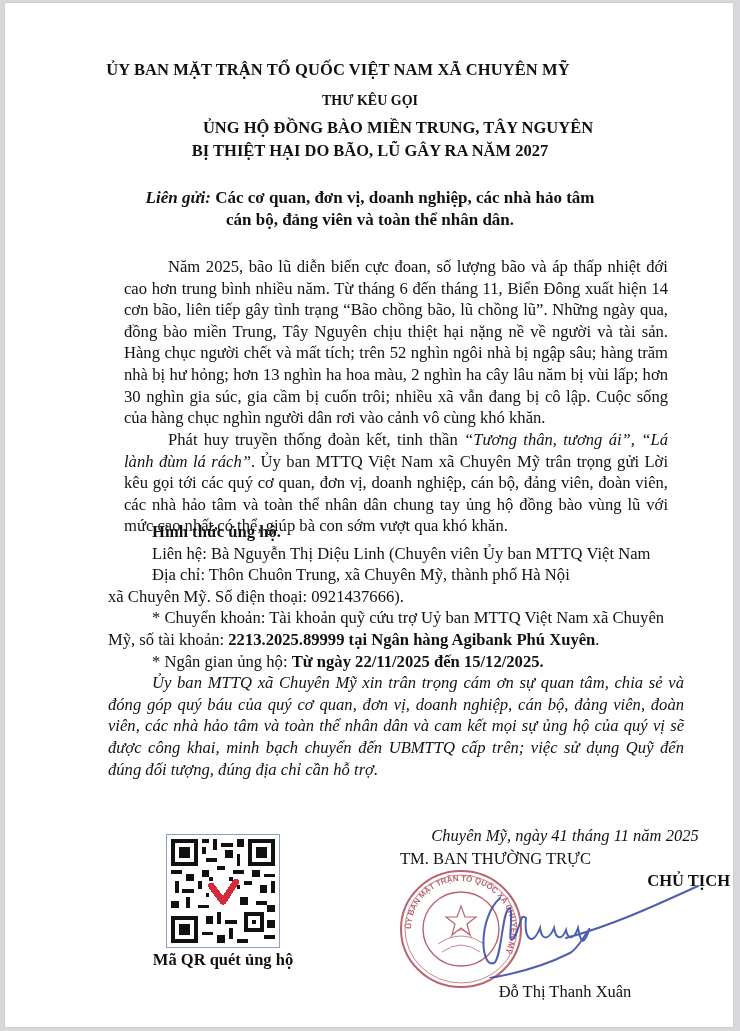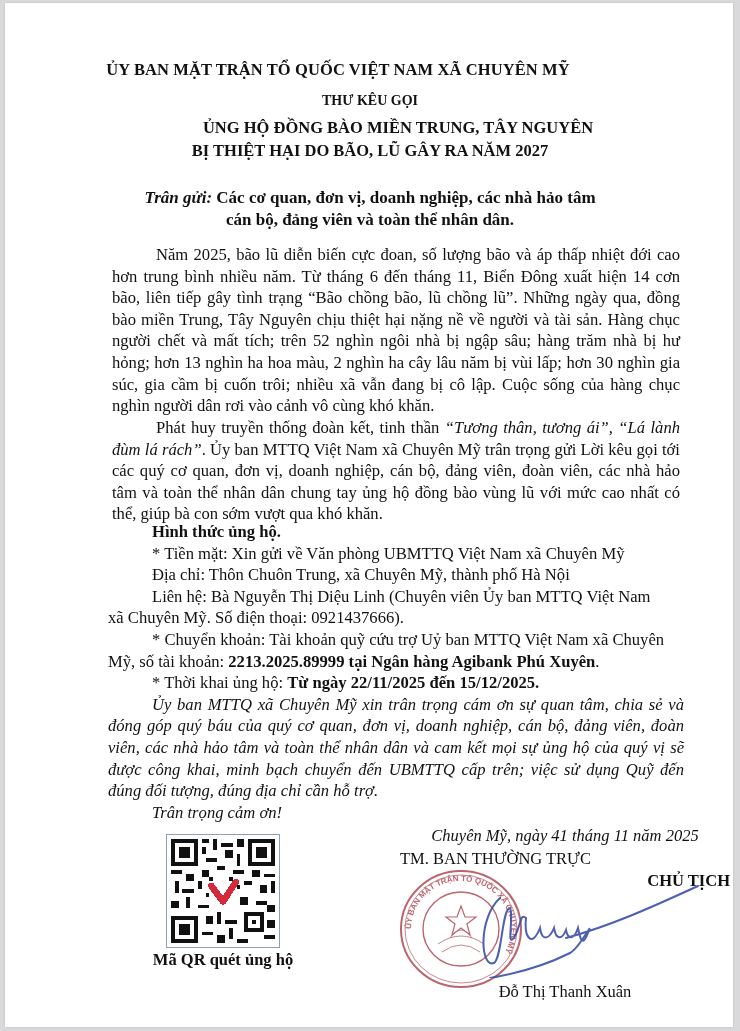--- a/index.html
+++ b/index.html
@@ -30,21 +30,21 @@
   .title2 { top: 118px; margin-left: 28px; }
   .title3 { top: 141px; }
   .recipient {
     left: 0; width: 740px; top: 187px; font-weight: bold; font-size: 17px; line-height: 22px;
   }
   .recipient .lbl { font-style: italic; }
   .body {
     left: 108px; width: 576px; font-size: 16.6px; line-height: 21.6px;
     text-align: justify;
   }
-  .body p { margin: 4px; }
+  .body p { margin: 16px; }
   .indent { text-indent: 44px; }
   .p1 { top: 240px; }
   .p2 { top: 413px; }
   .sec { top: 521px; }
   .sec .line { padding-left: 44px; }
   .sec .line.noind { padding-left: 0; }
   .bold { font-weight: bold; }
   .ital { font-style: italic; }
   .sig-date {
     left: 400px; width: 330px; top: 826px; text-align: center;
@@ -74,43 +74,41 @@
 <body>
 
 <div class="page"></div>
 
 <div class="abs org center">ỦY BAN MẶT TRẬN TỔ QUỐC VIỆT NAM XÃ CHUYÊN MỸ</div>
 <div class="abs title1 center">THƯ KÊU GỌI</div>
 <div class="abs title2 center">ỦNG HỘ ĐỒNG BÀO MIỀN TRUNG, TÂY NGUYÊN</div>
 <div class="abs title3 center">BỊ THIỆT HẠI DO BÃO, LŨ GÂY RA NĂM 2027</div>
 
 <div class="abs recipient center">
-  <div><span class="lbl">Trân gửi:</span> <span>Các cơ quan, đơn vị, doanh nghiệp, các nhà hảo tâm</span></div>
+  <div><span class="lbl">Liên gửi:</span> <span>Các cơ quan, đơn vị, doanh nghiệp, các nhà hảo tâm</span></div>
   <div>cán bộ, đảng viên và toàn thể nhân dân.</div>
 </div>
 
 <div class="abs body p1">
   <p class="indent">Năm 2025, bão lũ diễn biến cực đoan, số lượng bão và áp thấp nhiệt đới cao hơn trung bình nhiều năm. Từ tháng 6 đến tháng 11, Biển Đông xuất hiện 14 cơn bão, liên tiếp gây tình trạng “Bão chồng bão, lũ chồng lũ”. Những ngày qua, đồng bào miền Trung, Tây Nguyên chịu thiệt hại nặng nề về người và tài sản. Hàng chục người chết và mất tích; trên 52 nghìn ngôi nhà bị ngập sâu; hàng trăm nhà bị hư hỏng; hơn 13 nghìn ha hoa màu, 2 nghìn ha cây lâu năm bị vùi lấp; hơn 30 nghìn gia súc, gia cầm bị cuốn trôi; nhiều xã vẫn đang bị cô lập. Cuộc sống của hàng chục nghìn người dân rơi vào cảnh vô cùng khó khăn.</p>
 </div>
 
 <div class="abs body p2">
   <p class="indent"><span>Phát huy truyền thống đoàn kết, tinh thần </span><span class="ital">“Tương thân, tương ái”, “Lá lành đùm lá rách”</span><span>. Ủy ban MTTQ Việt Nam xã Chuyên Mỹ trân trọng gửi Lời kêu gọi tới các quý cơ quan, đơn vị, doanh nghiệp, cán bộ, đảng viên, đoàn viên, các nhà hảo tâm và toàn thể nhân dân chung tay ủng hộ đồng bào vùng lũ với mức cao nhất có thể, giúp bà con sớm vượt qua khó khăn.</span></p>
 </div>
 
 <div class="abs body sec">
   <div class="line bold">Hình thức ủng hộ.</div>
-  <div class="line">* Tiền mặt: Xin gửi về Văn phòng UBMTTQ Việt Nam xã Chuyên Mỹ</div>
+  <div class="line" style="white-space:nowrap;">Liên hệ: Bà Nguyễn Thị Diệu Linh (Chuyên viên Ủy ban MTTQ Việt Nam</div>
   <div class="line">Địa chỉ: Thôn Chuôn Trung, xã Chuyên Mỹ, thành phố Hà Nội</div>
-  <div class="line" style="white-space:nowrap;">Liên hệ: Bà Nguyễn Thị Diệu Linh (Chuyên viên Ủy ban MTTQ Việt Nam</div>
   <div class="line noind">xã Chuyên Mỹ. Số điện thoại: 0921437666).</div>
   <div class="line" style="white-space:nowrap;">* Chuyển khoản: Tài khoản quỹ cứu trợ Uỷ ban MTTQ Việt Nam xã Chuyên</div>
   <div class="line noind"><span>Mỹ, số tài khoản: </span><span class="bold">2213.2025.89999 tại Ngân hàng Agibank Phú Xuyên</span><span>.</span></div>
-  <div class="line"><span>* Thời khai ủng hộ: </span><span class="bold">Từ ngày 22/11/2025 đến 15/12/2025.</span></div>
+  <div class="line"><span>* Ngân gian ủng hộ: </span><span class="bold">Từ ngày 22/11/2025 đến 15/12/2025.</span></div>
   <p class="indent" style="margin:0;font-style:italic;">Ủy ban MTTQ xã Chuyên Mỹ xin trân trọng cám ơn sự quan tâm, chia sẻ và đóng góp quý báu của quý cơ quan, đơn vị, doanh nghiệp, cán bộ, đảng viên, đoàn viên, các nhà hảo tâm và toàn thể nhân dân và cam kết mọi sự ủng hộ của quý vị sẽ được công khai, minh bạch chuyển đến UBMTTQ cấp trên; việc sử dụng Quỹ đến đúng đối tượng, đúng địa chỉ cần hỗ trợ.</p>
-  <div class="line ital">Trân trọng cảm ơn!</div>
 </div>
 
 <div class="abs qr-box">
   <svg width="112" height="112" viewBox="0 0 29 29" shape-rendering="crispEdges">
     <rect x="0" y="0" width="29" height="29" fill="#fff"></rect>
     <g fill="#111">
 
       <rect x="1" y="1" width="7" height="7"></rect>
         <rect x="2" y="2" width="5" height="5" fill="#fff"></rect>
         <rect x="3" y="3" width="3" height="3"></rect>

